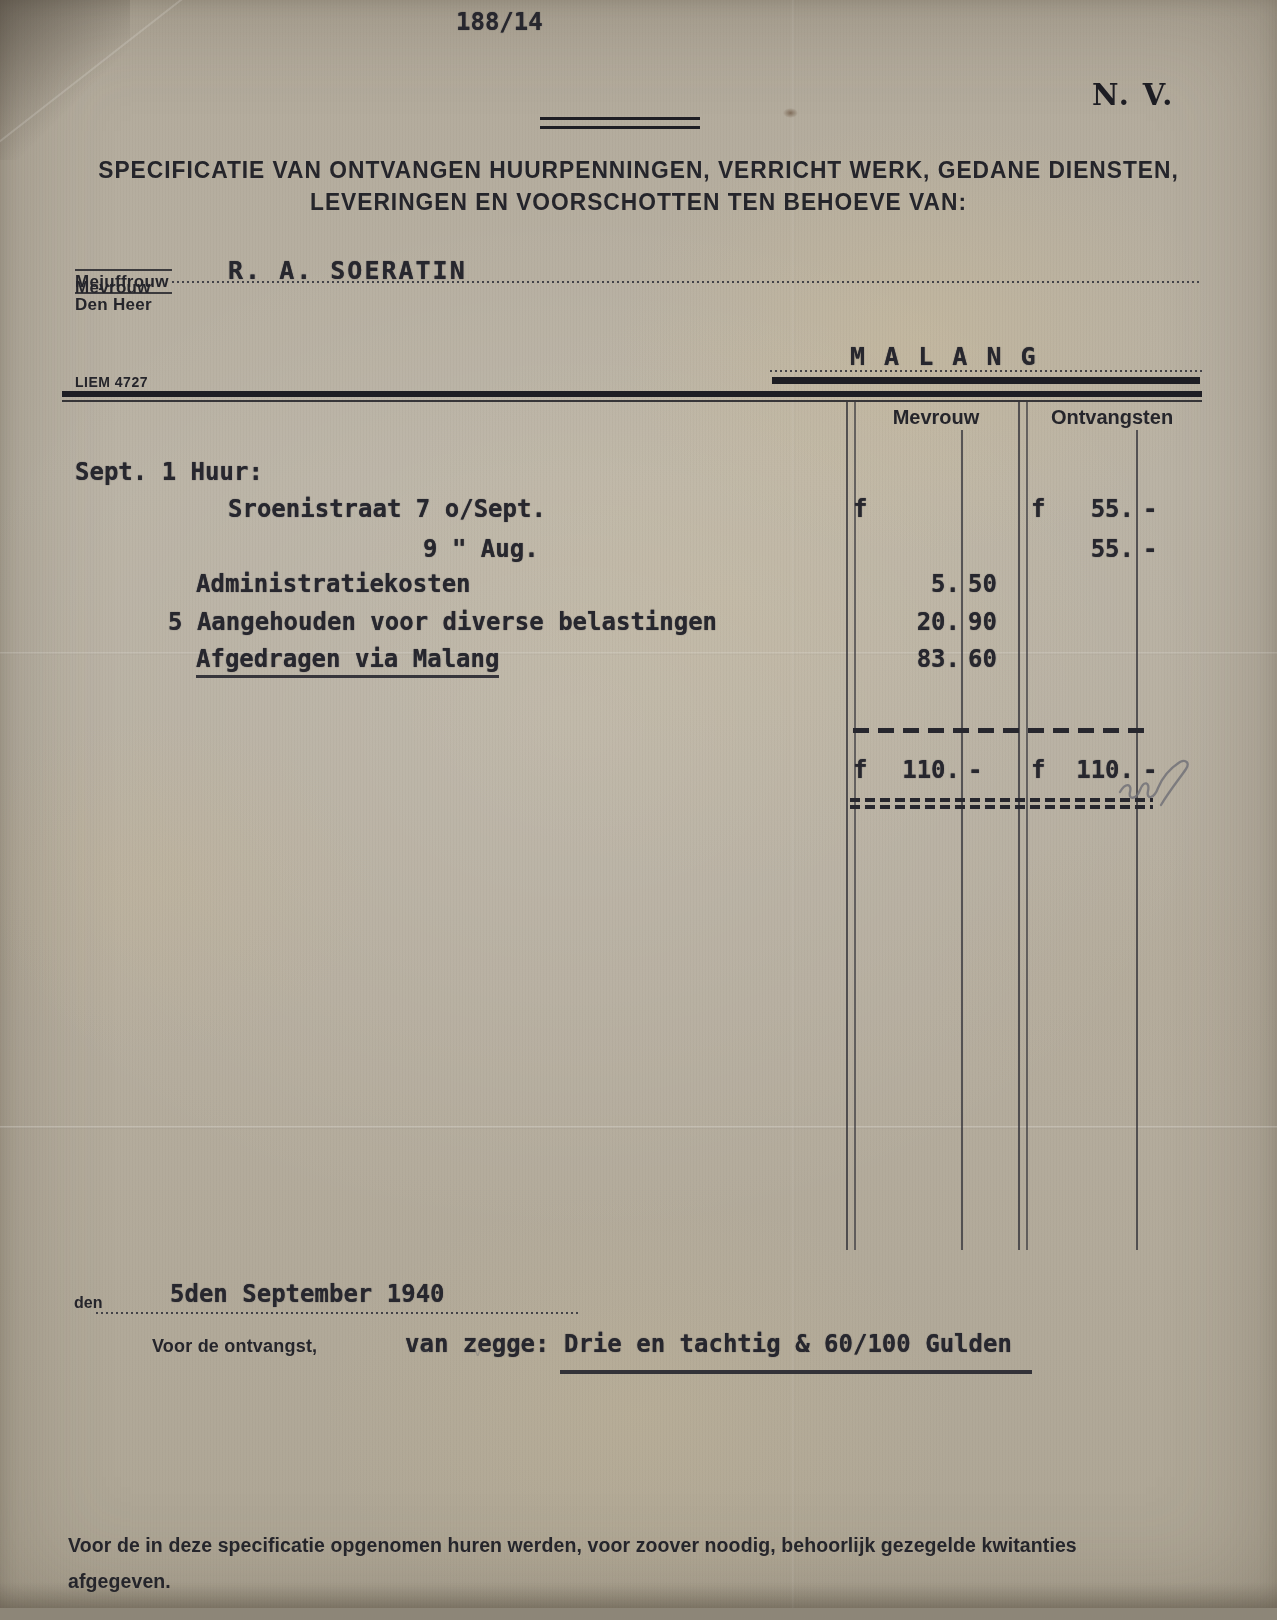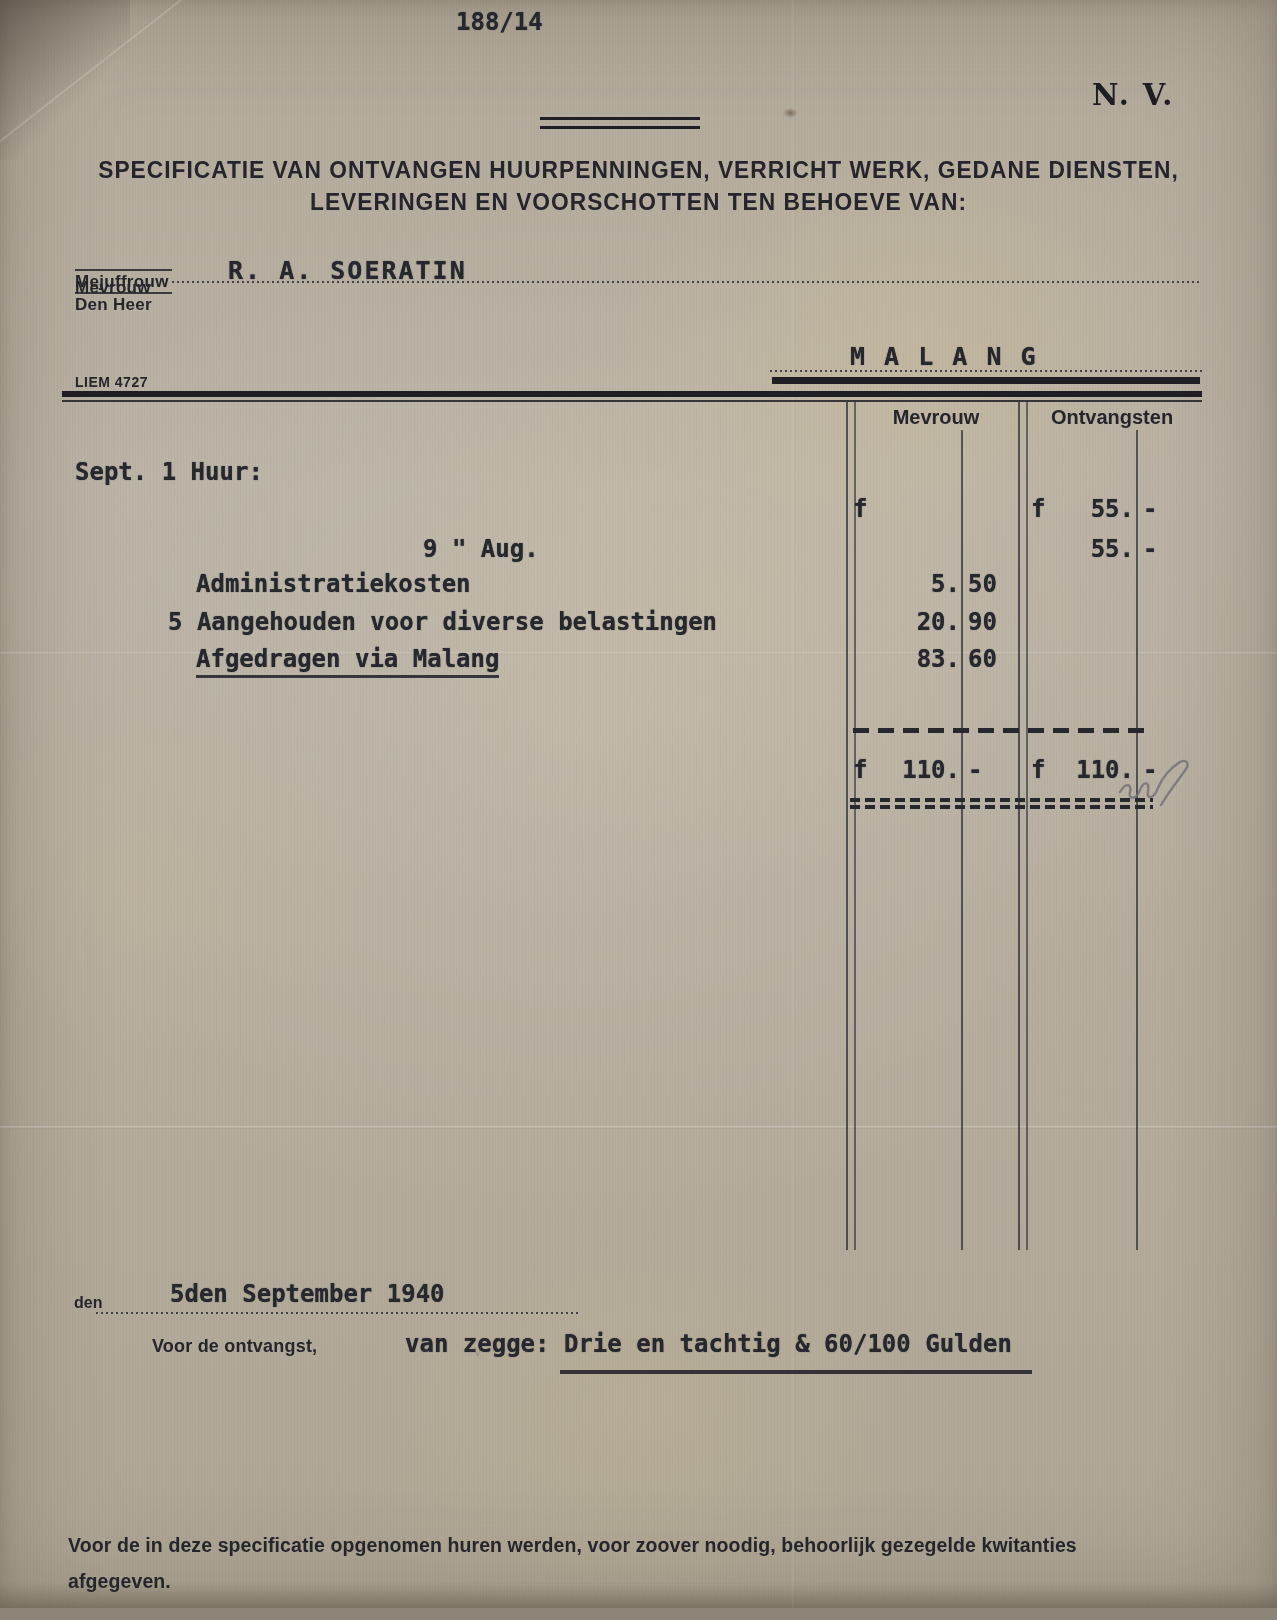--- a/index.html
+++ b/index.html
@@ -149,20 +149,21 @@
 
   <div class="print col-header col-uitgaven">Mevrouw</div>
   <div class="print col-header col-ontvangsten">Ontvangsten</div>
   <div class="vline vline-uit"></div>
   <div class="vline-single vline-uit-c"></div>
   <div class="vline vline-ont"></div>
   <div class="vline-single vline-ont-c"></div>
 
   <div class="type r1">Sept. 1 Huur:</div>
 
+  <div class="type r2">Sroenistraat 7 o/Sept.</div>
   <div class="type uit-f row2v">f</div>
   <div class="type ont-f row2v">f</div>
   <div class="type amt ont-main row2v">55.</div>
   <div class="type ont-cents row2v">-</div>
 
   <div class="type r3">9 " Aug.</div>
   <div class="type amt ont-main row3v">55.</div>
   <div class="type ont-cents row3v">-</div>
 
   <div class="type r4">Administratiekosten</div>

